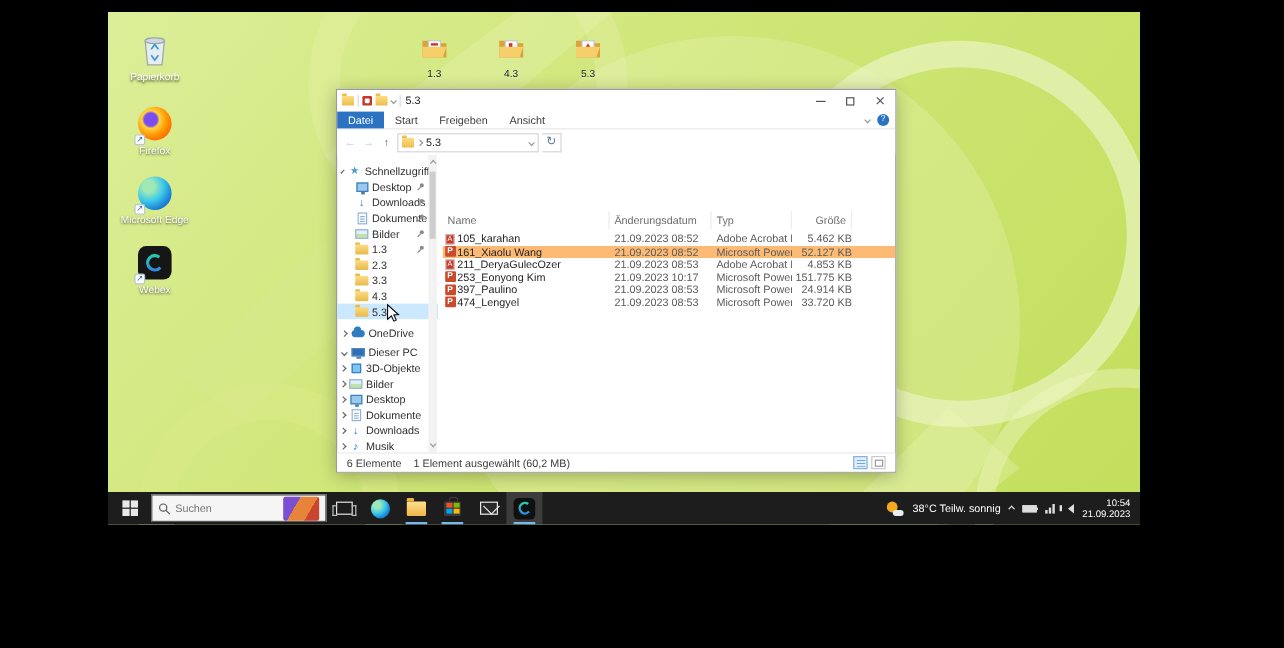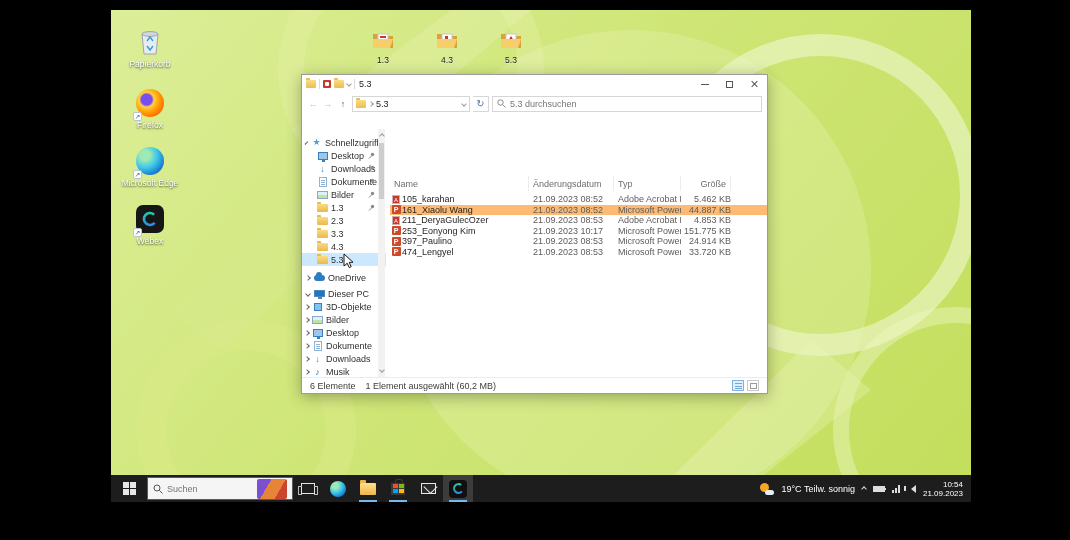--- a/index.html
+++ b/index.html
@@ -1,18 +1,18 @@
 <!DOCTYPE html>
 <html><head>
 <meta charset="utf-8">
 <style>
   html,body{margin:0;padding:0;background:#000;}
   *{box-sizing:border-box;font-family:"Liberation Sans","DejaVu Sans",sans-serif;}
   .stage{position:relative;width:1070px;height:540px;background:#000;overflow:hidden;}
-  .desktop{position:absolute;left:111px;top:10px;width:860px;height:492px;overflow:hidden;
+  .desktop{position:absolute;left:90px;top:10px;width:860px;height:427px;overflow:hidden;
            background:linear-gradient(130deg,#dcee98 0%,#cfe677 45%,#c3de5c 100%);}
   .wallpaper{position:absolute;inset:0;pointer-events:none;}
 
   
   .dicon{position:absolute;left:8px;width:62px;text-align:center;}
   .dic{width:30px;height:30px;margin:0 auto;position:relative;}
   .dlabel{font-size:8.5px;color:#fff;text-shadow:0 1px 2px rgba(0,0,0,.75);margin-top:2px;line-height:9px;}
   .circle-ic{width:28px;height:28px;border-radius:50%;margin:1px auto;}
   .ff{background:radial-gradient(circle at 38% 38%,#7a4df0 0 22%,#ffd23e 30%,#ff9500 55%,#ff3b00 100%);}
   .edge-c{background:radial-gradient(circle at 32% 30%,#9fe9b5 0 18%,#3cc9ea 45%,#1b7fd4 72%,#0a57a8 100%);}
@@ -270,41 +270,44 @@
             </div>
         <div class="wbtn">
               <span class="glyph-max"></span>
             </div>
         <div class="wbtn">
               <span class="glyph-close"></span>
             </div>
       </div>
     </div>
 
+    <div class="tabsrow">
+      <div class="tab active">Datei</div>
+      <div class="tab">Start</div>
+      <div class="tab">Freigeben</div>
+      <div class="tab">Ansicht</div>
+      <div class="tabsrow-right">
+        <span class="chev down lite"></span>
+        <span class="helpbtn">?</span>
+      </div>
+    </div>
 
     <div class="addrrow">
       <span class="navarrow" style="color:#c3c3c3">←</span>
       <span class="navarrow" style="color:#c3c3c3">→</span>
       <span class="navarrow" style="color:#5a5a5a">↑</span>
       <div class="addrbox">
         <span class="mini-folder"></span>
         <span class="chev right lite"></span>
         <span class="addr-path">5.3</span>
         <span class="addr-dd chev down lite"></span>
       </div>
       <div class="refreshbox">
             <span style="color:#5a7a9a;font-size:10px">↻</span>
           </div>
-      <div class="searchbox">
-        <svg width="9" height="9">
-              <circle cx="3.5" cy="3.5" r="2.7" fill="none" stroke="#8a8a8a"></circle>
-              <line x1="5.7" y1="5.7" x2="8.5" y2="8.5" stroke="#8a8a8a"></line>
-            </svg>
-        <input type="text" placeholder="5.3 durchsuchen" style="">
-      </div>
     </div>
 
     <div class="main">
 
       <div class="sidebar">
         <div class="snav lvl0">
           <span class="chevslot chev down"></span>
           <span class="ico icoslot i-star">★</span>
           <span class="lbl">Schnellzugriff</span>
         </div>
@@ -457,21 +460,21 @@
             <span class="fcell f-type">Adobe Acrobat D...</span>
             <span class="fcell f-size">5.462 KB</span>
           </div>
           <div class="frow sel">
             <span class="f-ic">
                   <span class="i-ppt"></span>
                 </span>
             <span class="fcell f-name">161_Xiaolu Wang</span>
             <span class="fcell f-date">21.09.2023 08:52</span>
             <span class="fcell f-type">Microsoft PowerP...</span>
-            <span class="fcell f-size">44.887 KB</span>
+            <span class="fcell f-size">52.127 KB</span>
           </div>
           <div class="frow">
             <span class="f-ic">
                   <span class="i-pdf"></span>
                 </span>
             <span class="fcell f-name">211_DeryaGulecOzer</span>
             <span class="fcell f-date">21.09.2023 08:53</span>
             <span class="fcell f-type">Adobe Acrobat D...</span>
             <span class="fcell f-size">4.853 KB</span>
           </div>
@@ -577,21 +580,21 @@
         </svg>
       </div>
       <div class="underline"></div>
     </div>
 
     <div class="tray">
       <div class="weather-ic">
             <div class="sun"></div>
             <div class="cloud"></div>
           </div>
-      <span>19°C Teilw. sonnig</span>
+      <span>38°C Teilw. sonnig</span>
       <span class="chev up" style="border-color:#ddd"></span>
       <span class="battery"></span>
       <span class="netbars">
             <div class="nb1"></div>
             <div class="nb2"></div>
             <div class="nb3"></div>
           </span>
       <span class="speaker"></span>
       <div class="clock">
         <div>10:54</div>

